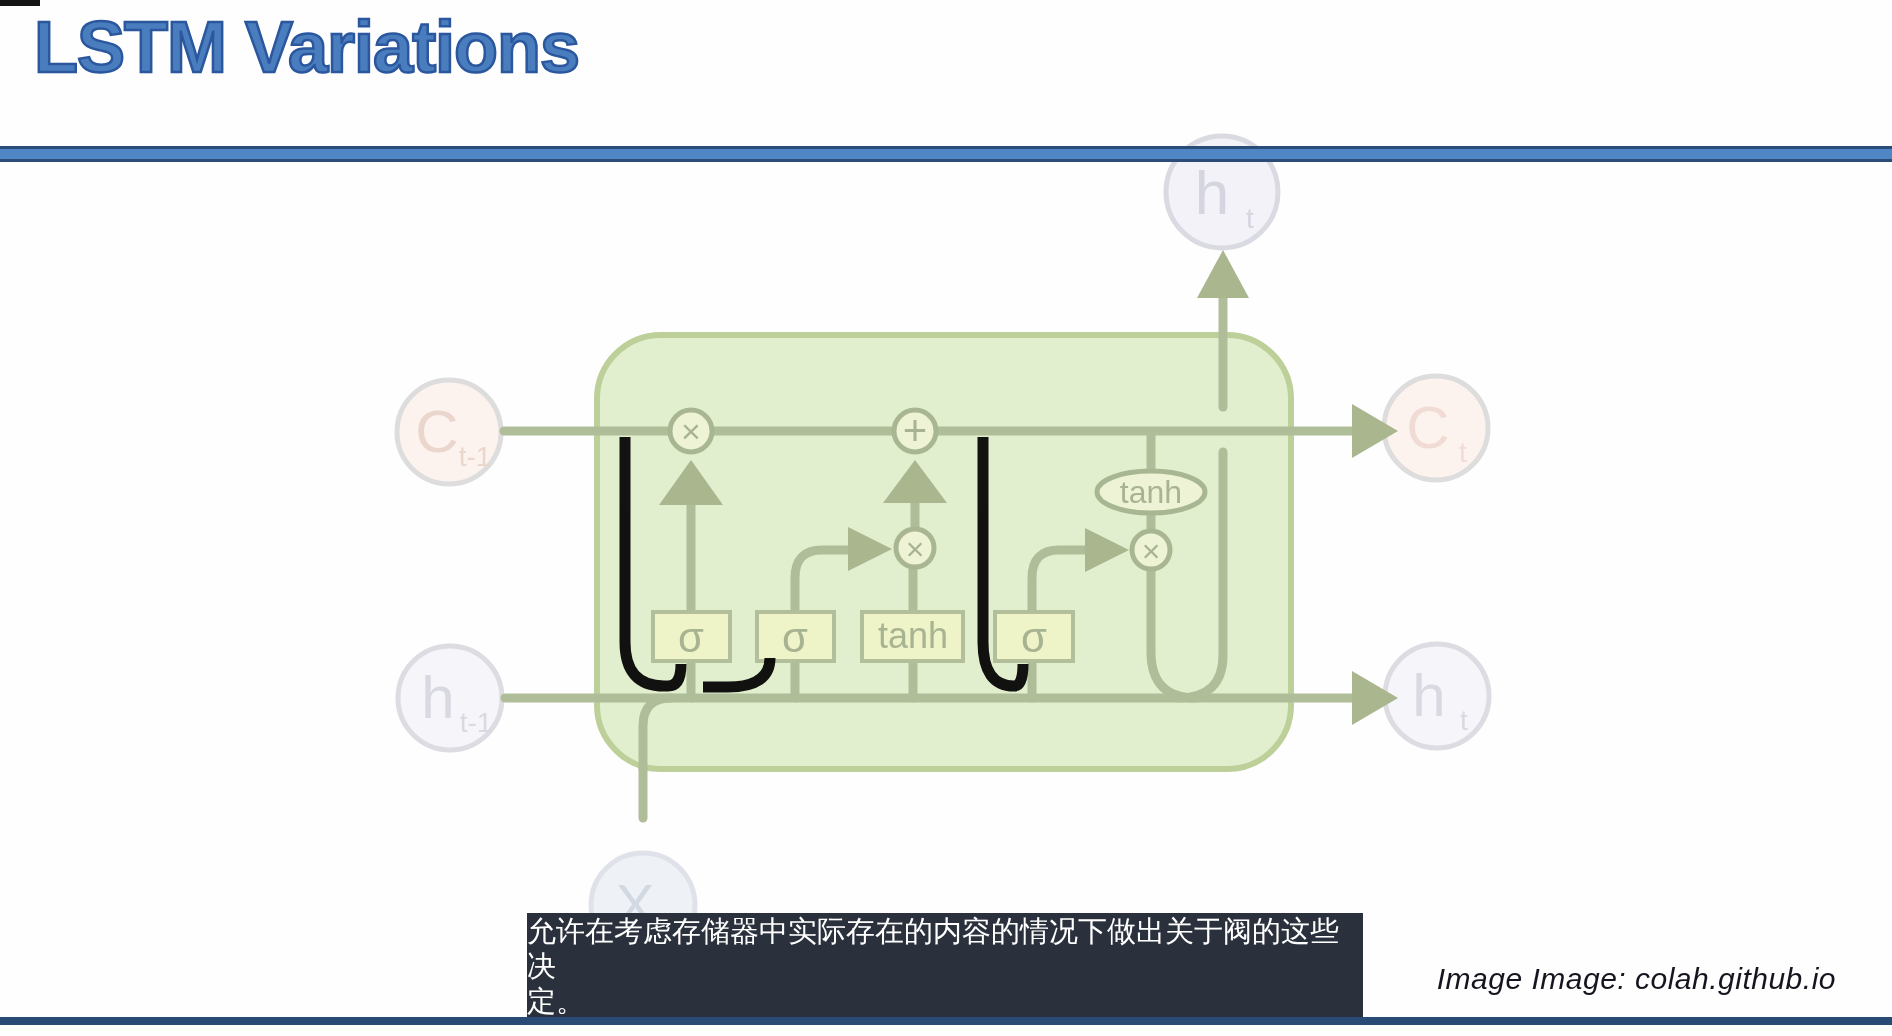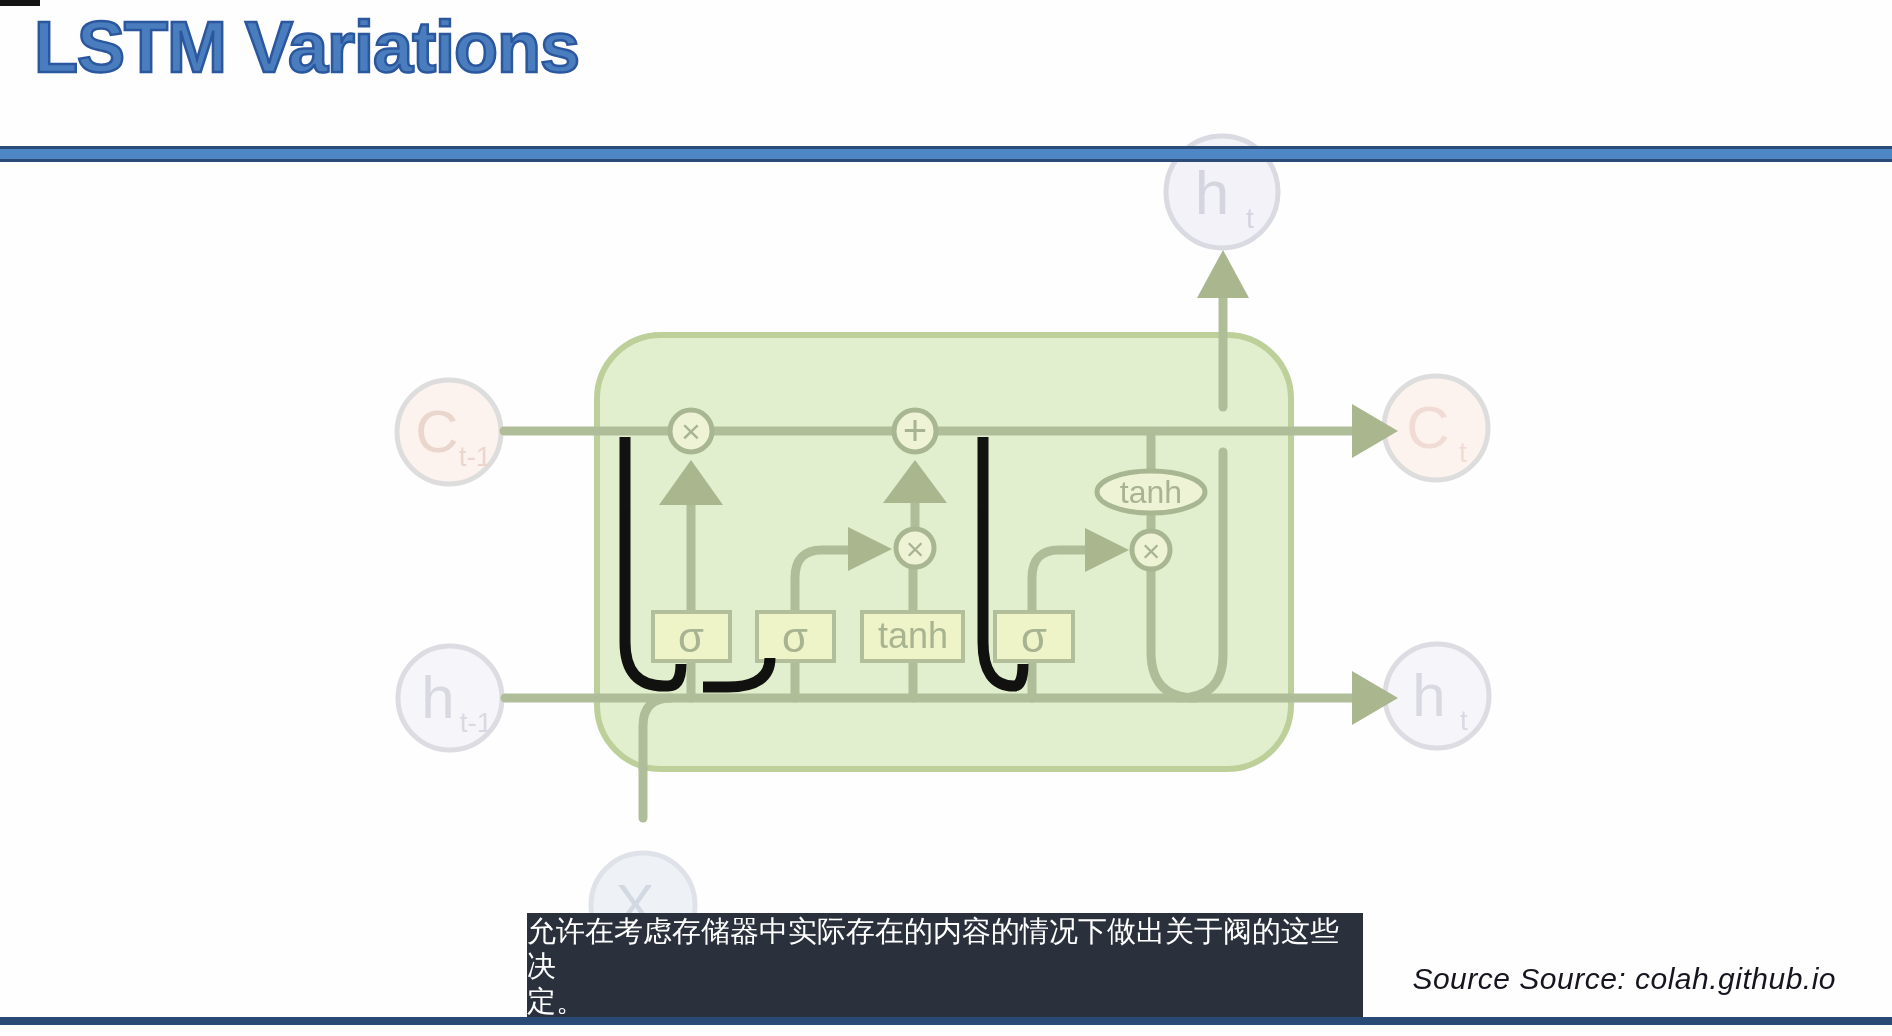--- a/index.html
+++ b/index.html
@@ -165,17 +165,17 @@
   </svg>
 
   <div class="page-title">LSTM Variations</div>
   <div class="divider-band"></div>
 
   <div class="subtitle-bar">
     <div>允许在考虑存储器中实际存在的内容的情况下做出关于阀的这些决</div>
     <div>定。</div>
   </div>
 
-  <div class="credit">Source Source: colah.github.io</div>
+  <div class="credit">Image Image: colah.github.io</div>
 
   <div class="bottom-line"></div>
 
 </div>
 
 </body></html>

